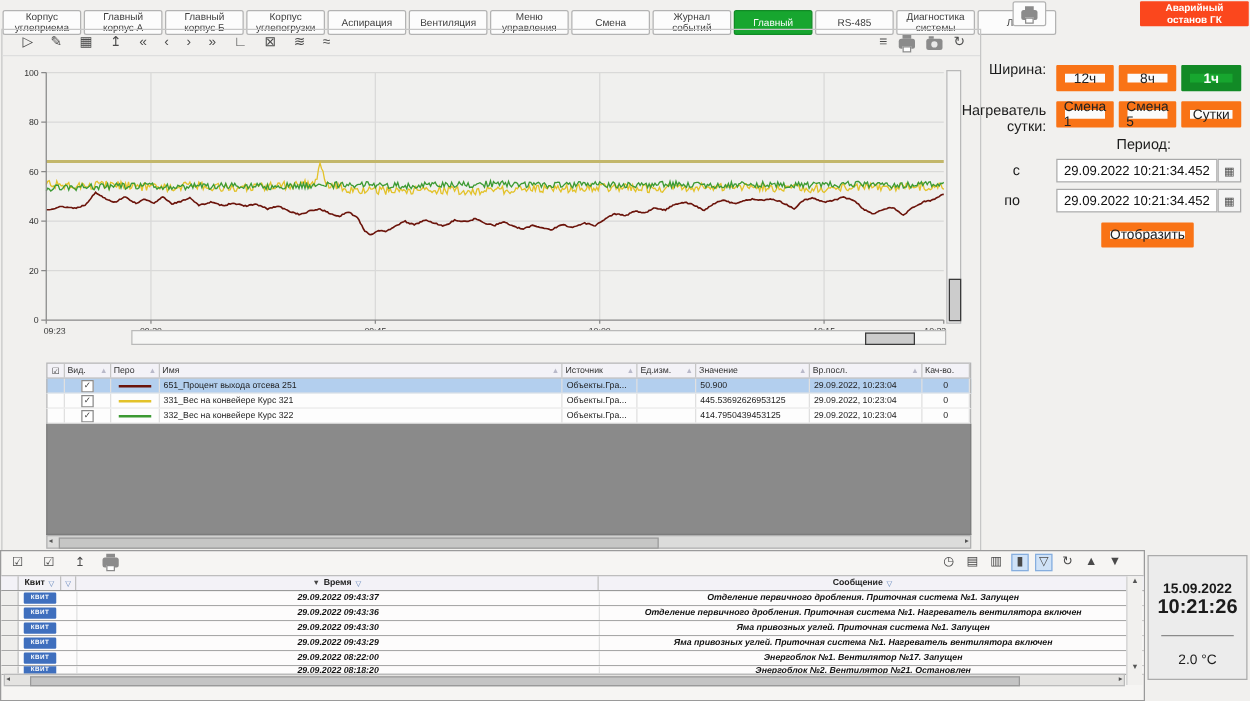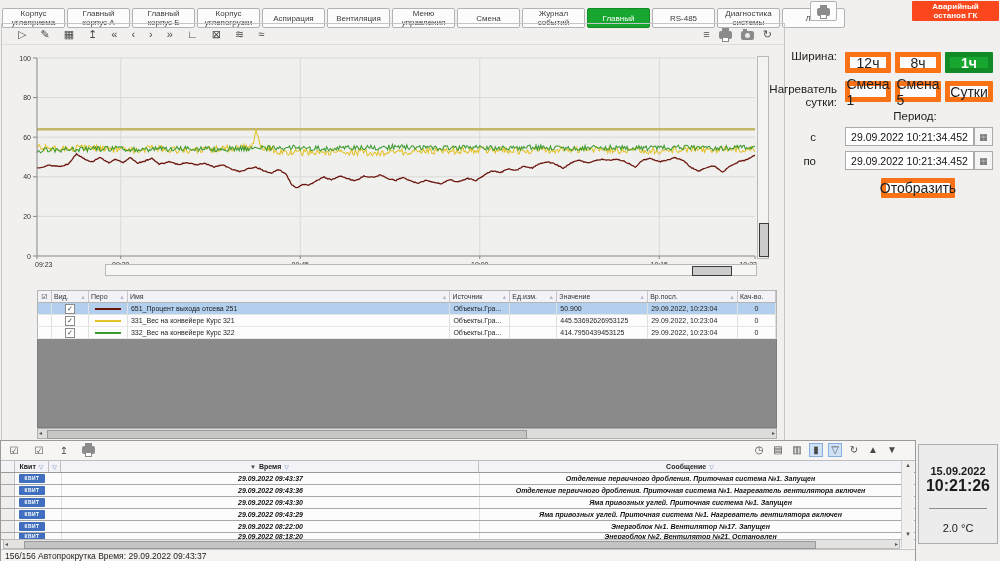--- a/index.html
+++ b/index.html
@@ -51,21 +51,21 @@
   .cb{width:8px;height:8px;border:1px solid #8a8a8a;background:#fff;font-size:7px;line-height:7px;text-align:center;color:#444;margin:auto}
   .pen{width:26px;height:2px;margin:auto}
   .dark{height:89px;background:#8a8a8a;border:1px solid #7c7c7c;border-top:none;box-sizing:border-box}
   .lhscroll{height:11px;background:#dcdcdb;position:relative;border:1px solid #b0b0b0;box-sizing:border-box}
   .lhthumb{position:absolute;left:9px;top:1px;width:478px;height:7px;background:#c6c6c5;border:1px solid #9a9a9a}
   .scrar{position:absolute;top:0;font-size:6px;line-height:9px;color:#555}
 
   
   .rpanel{position:absolute;left:756px;top:44px;width:244px;height:170px}
   .rlabel{position:absolute;font-size:11.5px;color:#1c1c1c;text-align:right;white-space:pre-line;line-height:13px}
-  .pbtn{position:absolute;background:#fbfbfb;border:5px solid #f97316;font-size:14px;color:#222;display:flex;
+  .pbtn{position:absolute;background:#fbfbfb;border:7px solid #f97316;font-size:11px;color:#222;display:flex;
        align-items:center;justify-content:center;box-sizing:border-box;border-radius:1px}
   .pbtn.active{background:#17a62f;color:#fff;border-color:#128a26;font-weight:bold}
   .inputbox{position:absolute;background:#fff;border:1px solid #a9a9a9;font-size:10.5px;display:flex;
        align-items:center;justify-content:center;color:#111;box-sizing:border-box}
   .calbtn{position:absolute;background:#f4f4f4;border:1px solid #a9a9a9;font-size:9px;color:#555;display:flex;
        align-items:center;justify-content:center;box-sizing:border-box}
 
   
   .lwin{position:absolute;left:0;top:440px;width:916px;height:121px;border:1px solid #9a9a9a;background:#f6f5f3;box-sizing:border-box}
   .ltb{height:19px;display:flex;align-items:center;padding-left:6px;gap:11px;position:relative}
@@ -414,21 +414,20 @@
     </div>
   <div class="loghs">
     <span class="scrar" style="left:1px">◂</span>
     <div class="loghthumb"></div>
     <span class="scrar" style="right:1px">▸</span>
   </div>
   <div class="logvs">
     <span>▲</span>
     <span style="margin-top:60px">▼</span>
   </div>
-  <div class="logstatus">156/156 Автопрокрутка Время: 29.09.2022 09:43:37</div>
 </div>
 
 <div class="clock">
   <div class="cdate">15.09.2022</div>
   <div class="ctime">10:21:26</div>
   <div class="cline"></div>
   <div class="ctemp">2.0 °C</div>
 </div>
 
 </body></html>

